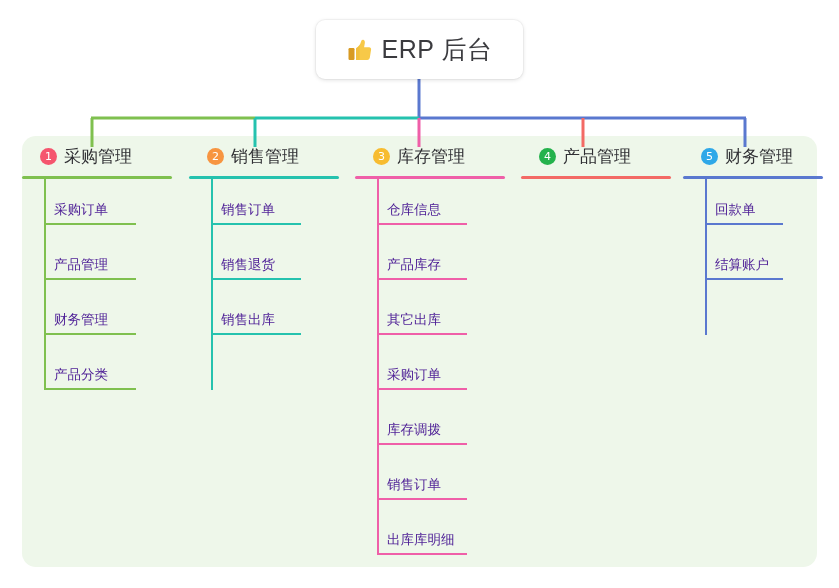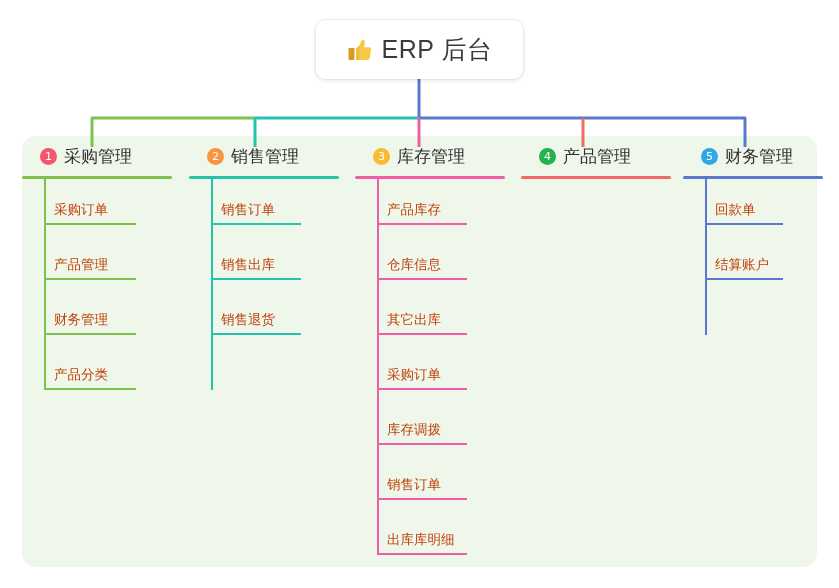--- a/index.html
+++ b/index.html
@@ -43,21 +43,21 @@
     font-family:"DejaVu Sans",sans-serif;flex:0 0 auto;
   }
   .col-title{font-size:17px;color:#2f2f33;white-space:nowrap;}
   .head-rule{height:3px;border-radius:2px;margin-top:6px;}
 
   .branch{position:relative;}
   .spine{position:absolute;left:22px;top:0;width:2px;}
   .leaf{position:relative;height:55px;}
   .leaf-label{
     position:absolute;left:32px;bottom:15px;
-    font-size:13.5px;color:#c2410c;white-space:nowrap;
+    font-size:13.5px;color:#4c1d95;white-space:nowrap;
   }
   .leaf-rule{position:absolute;left:22px;bottom:9px;height:2px;}
 </style>
 </head>
 <body>
 
 <div id="canvas">
 
   <div class="panel"></div>
 
@@ -120,43 +120,43 @@
           <span class="col-title">销售管理</span>
         </div>
         <div class="head-rule" style="background: rgb(37, 194, 174); width: 150px;"></div>
         <div class="branch">
           <div class="spine" style="background: rgb(37, 194, 174); height: 211px;"></div>
           <div class="leaf">
             <span class="leaf-label">销售订单</span>
             <div class="leaf-rule" style="background: rgb(37, 194, 174); width: 90px;"></div>
           </div>
           <div class="leaf">
+            <span class="leaf-label">销售退货</span>
+            <div class="leaf-rule" style="background: rgb(37, 194, 174); width: 90px;"></div>
+          </div>
+          <div class="leaf">
             <span class="leaf-label">销售出库</span>
             <div class="leaf-rule" style="background: rgb(37, 194, 174); width: 90px;"></div>
           </div>
-          <div class="leaf">
-            <span class="leaf-label">销售退货</span>
-            <div class="leaf-rule" style="background: rgb(37, 194, 174); width: 90px;"></div>
-          </div>
         </div>
       </div>
       <div class="col" style="left: 355px;">
         <div class="col-head">
           <span class="badge" style="background: rgb(247, 188, 48);">3</span>
           <span class="col-title">库存管理</span>
         </div>
         <div class="head-rule" style="background: rgb(239, 95, 168); width: 150px;"></div>
         <div class="branch">
           <div class="spine" style="background: rgb(239, 95, 168); height: 376px;"></div>
           <div class="leaf">
+            <span class="leaf-label">仓库信息</span>
+            <div class="leaf-rule" style="background: rgb(239, 95, 168); width: 90px;"></div>
+          </div>
+          <div class="leaf">
             <span class="leaf-label">产品库存</span>
-            <div class="leaf-rule" style="background: rgb(239, 95, 168); width: 90px;"></div>
-          </div>
-          <div class="leaf">
-            <span class="leaf-label">仓库信息</span>
             <div class="leaf-rule" style="background: rgb(239, 95, 168); width: 90px;"></div>
           </div>
           <div class="leaf">
             <span class="leaf-label">其它出库</span>
             <div class="leaf-rule" style="background: rgb(239, 95, 168); width: 90px;"></div>
           </div>
           <div class="leaf">
             <span class="leaf-label">采购订单</span>
             <div class="leaf-rule" style="background: rgb(239, 95, 168); width: 90px;"></div>
           </div>

